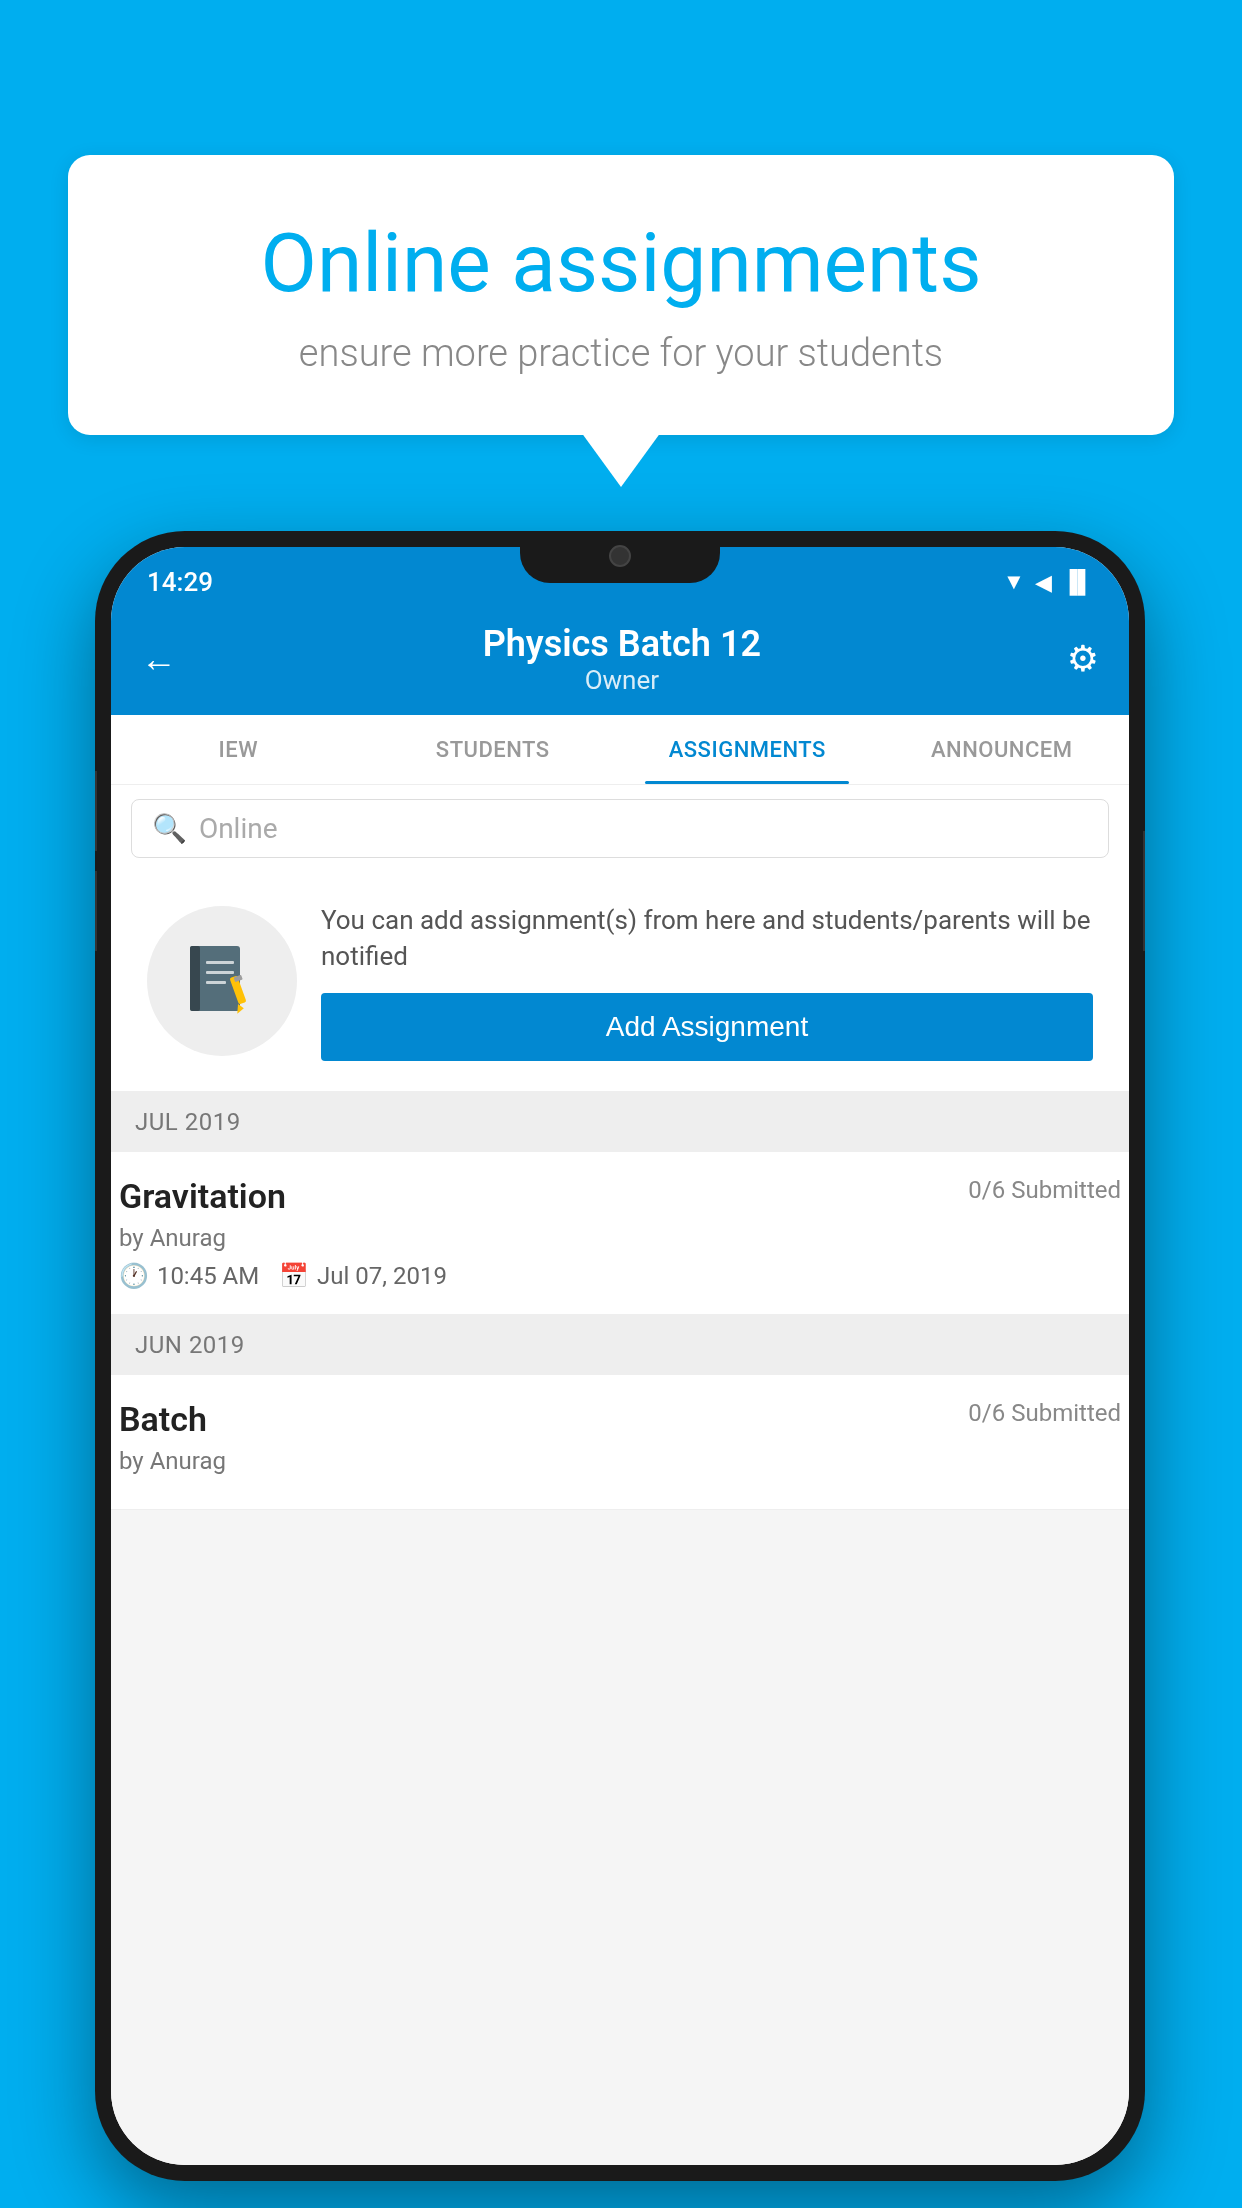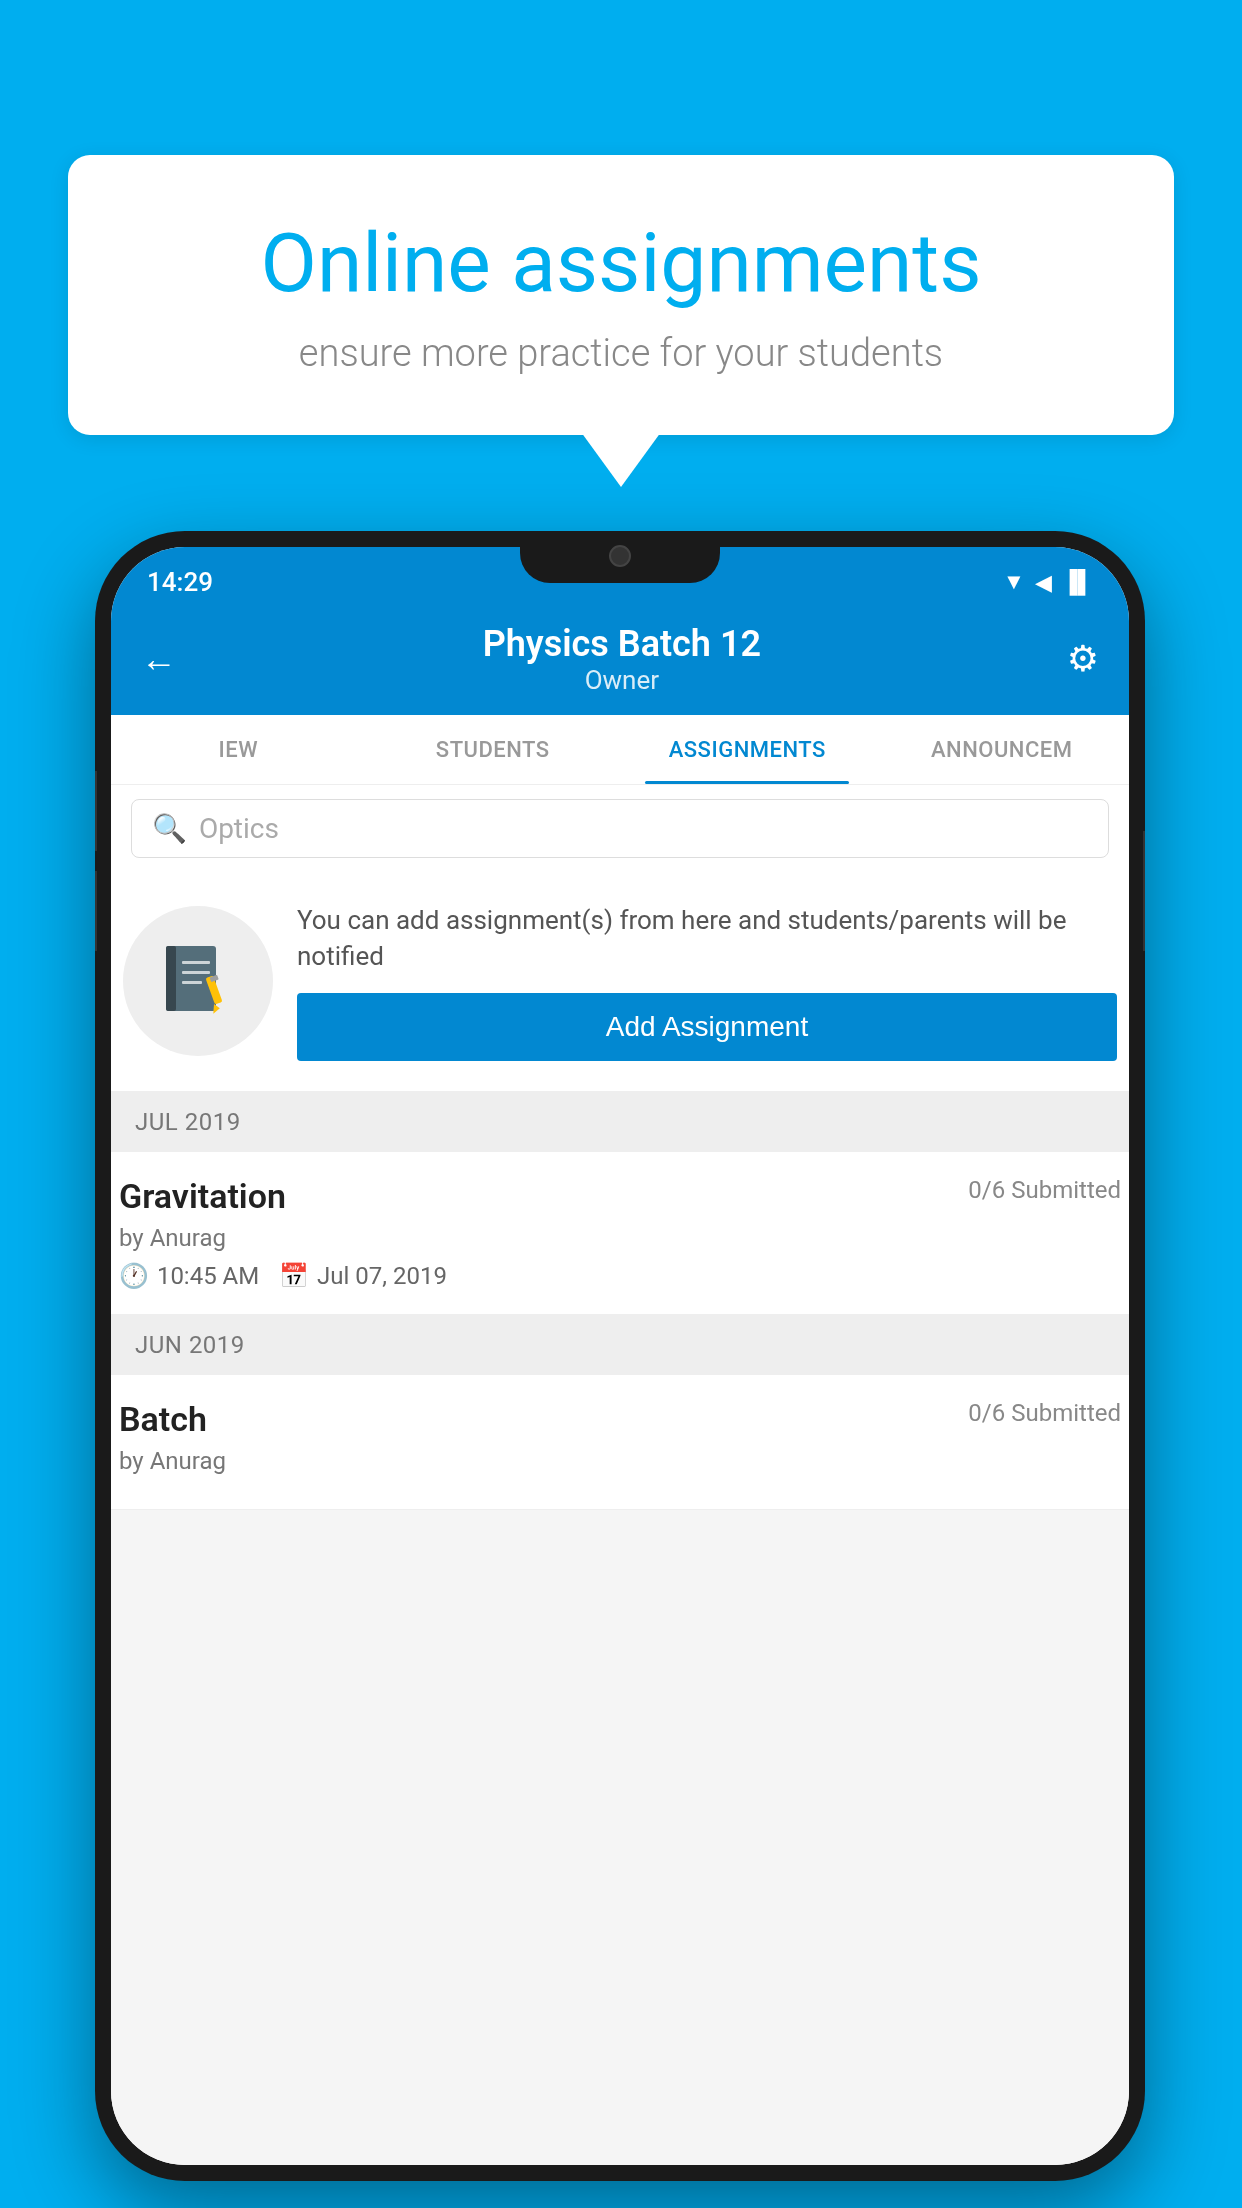--- a/index.html
+++ b/index.html
@@ -241,21 +241,21 @@
 
     .search-text {
       color: #aaa;
       font-size: 28px;
     }
 
     
     .info-card {
       background: white;
       margin: 0;
-      padding: 30px 12px;
+      padding: 30px 36px;
       display: flex;
       align-items: center;
       gap: 24px;
       border-bottom: 1px solid #eee;
     }
 
     .notebook-icon-circle {
       width: 150px;
       height: 150px;
       background: #EEEEEE;
@@ -439,21 +439,21 @@
         <div class="tab-item">
           <span>ANNOUNCEM</span>
         </div>
       </div>
 
       <div class="content-area">
 
         <div class="search-container">
           <div class="search-bar">
             <span class="search-icon-inner">🔍</span>
-            <span class="search-text">Optics</span>
+            <span class="search-text">Online</span>
           </div>
         </div>
 
         <div class="info-card">
           <div class="notebook-icon-circle">
             <svg class="notebook-icon-svg" viewBox="0 0 80 80" xmlns="http://www.w3.org/2000/svg">
 
               <rect x="8" y="5" width="50" height="65" rx="3" ry="3" fill="#546E7A"></rect>
 
               <rect x="8" y="5" width="10" height="65" rx="2" ry="2" fill="#37474F"></rect>

